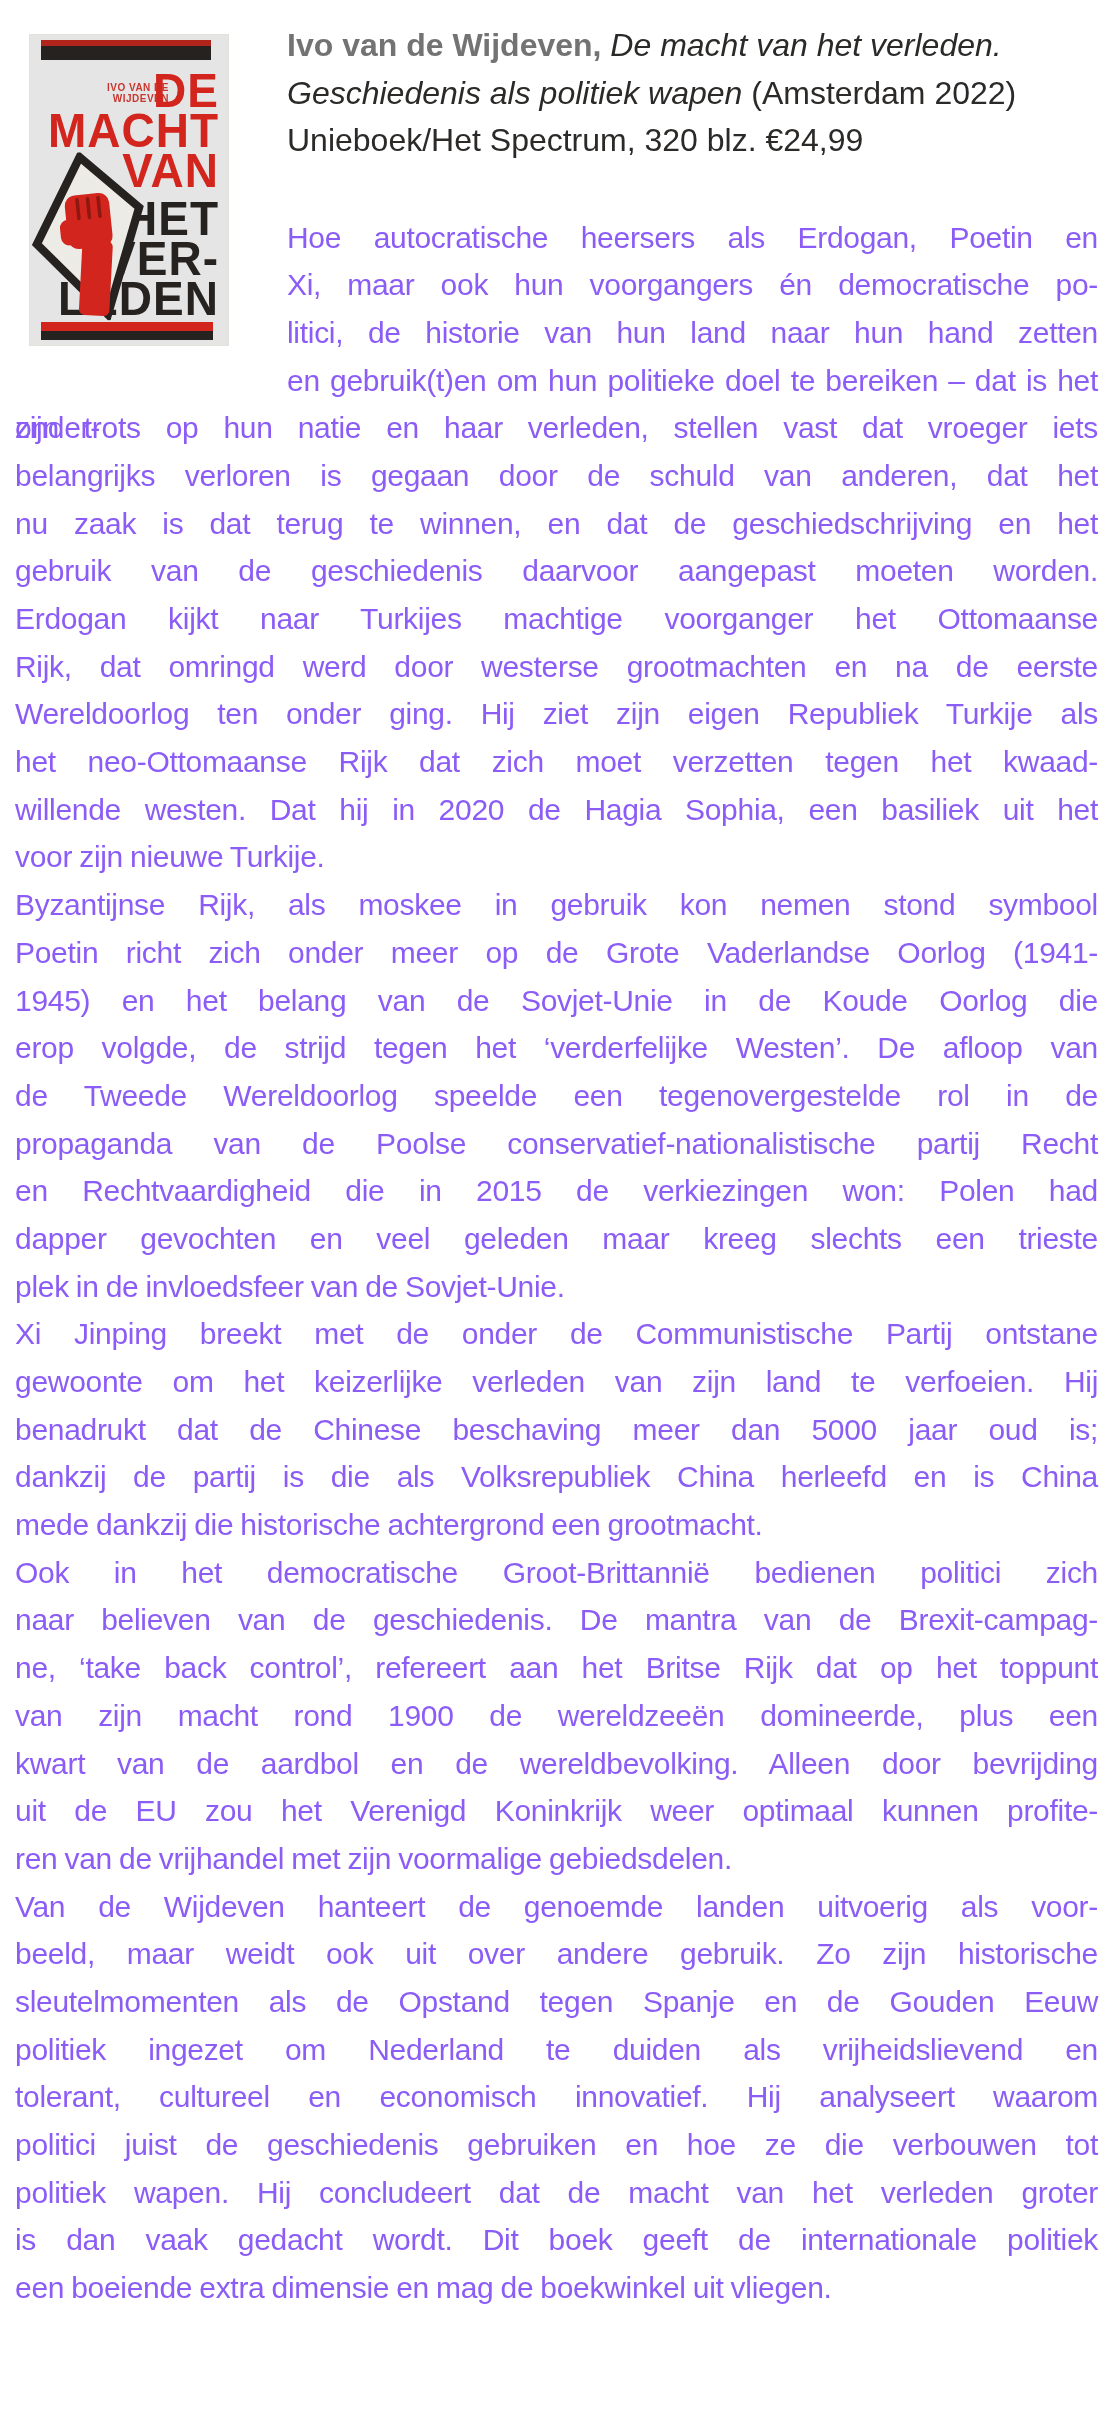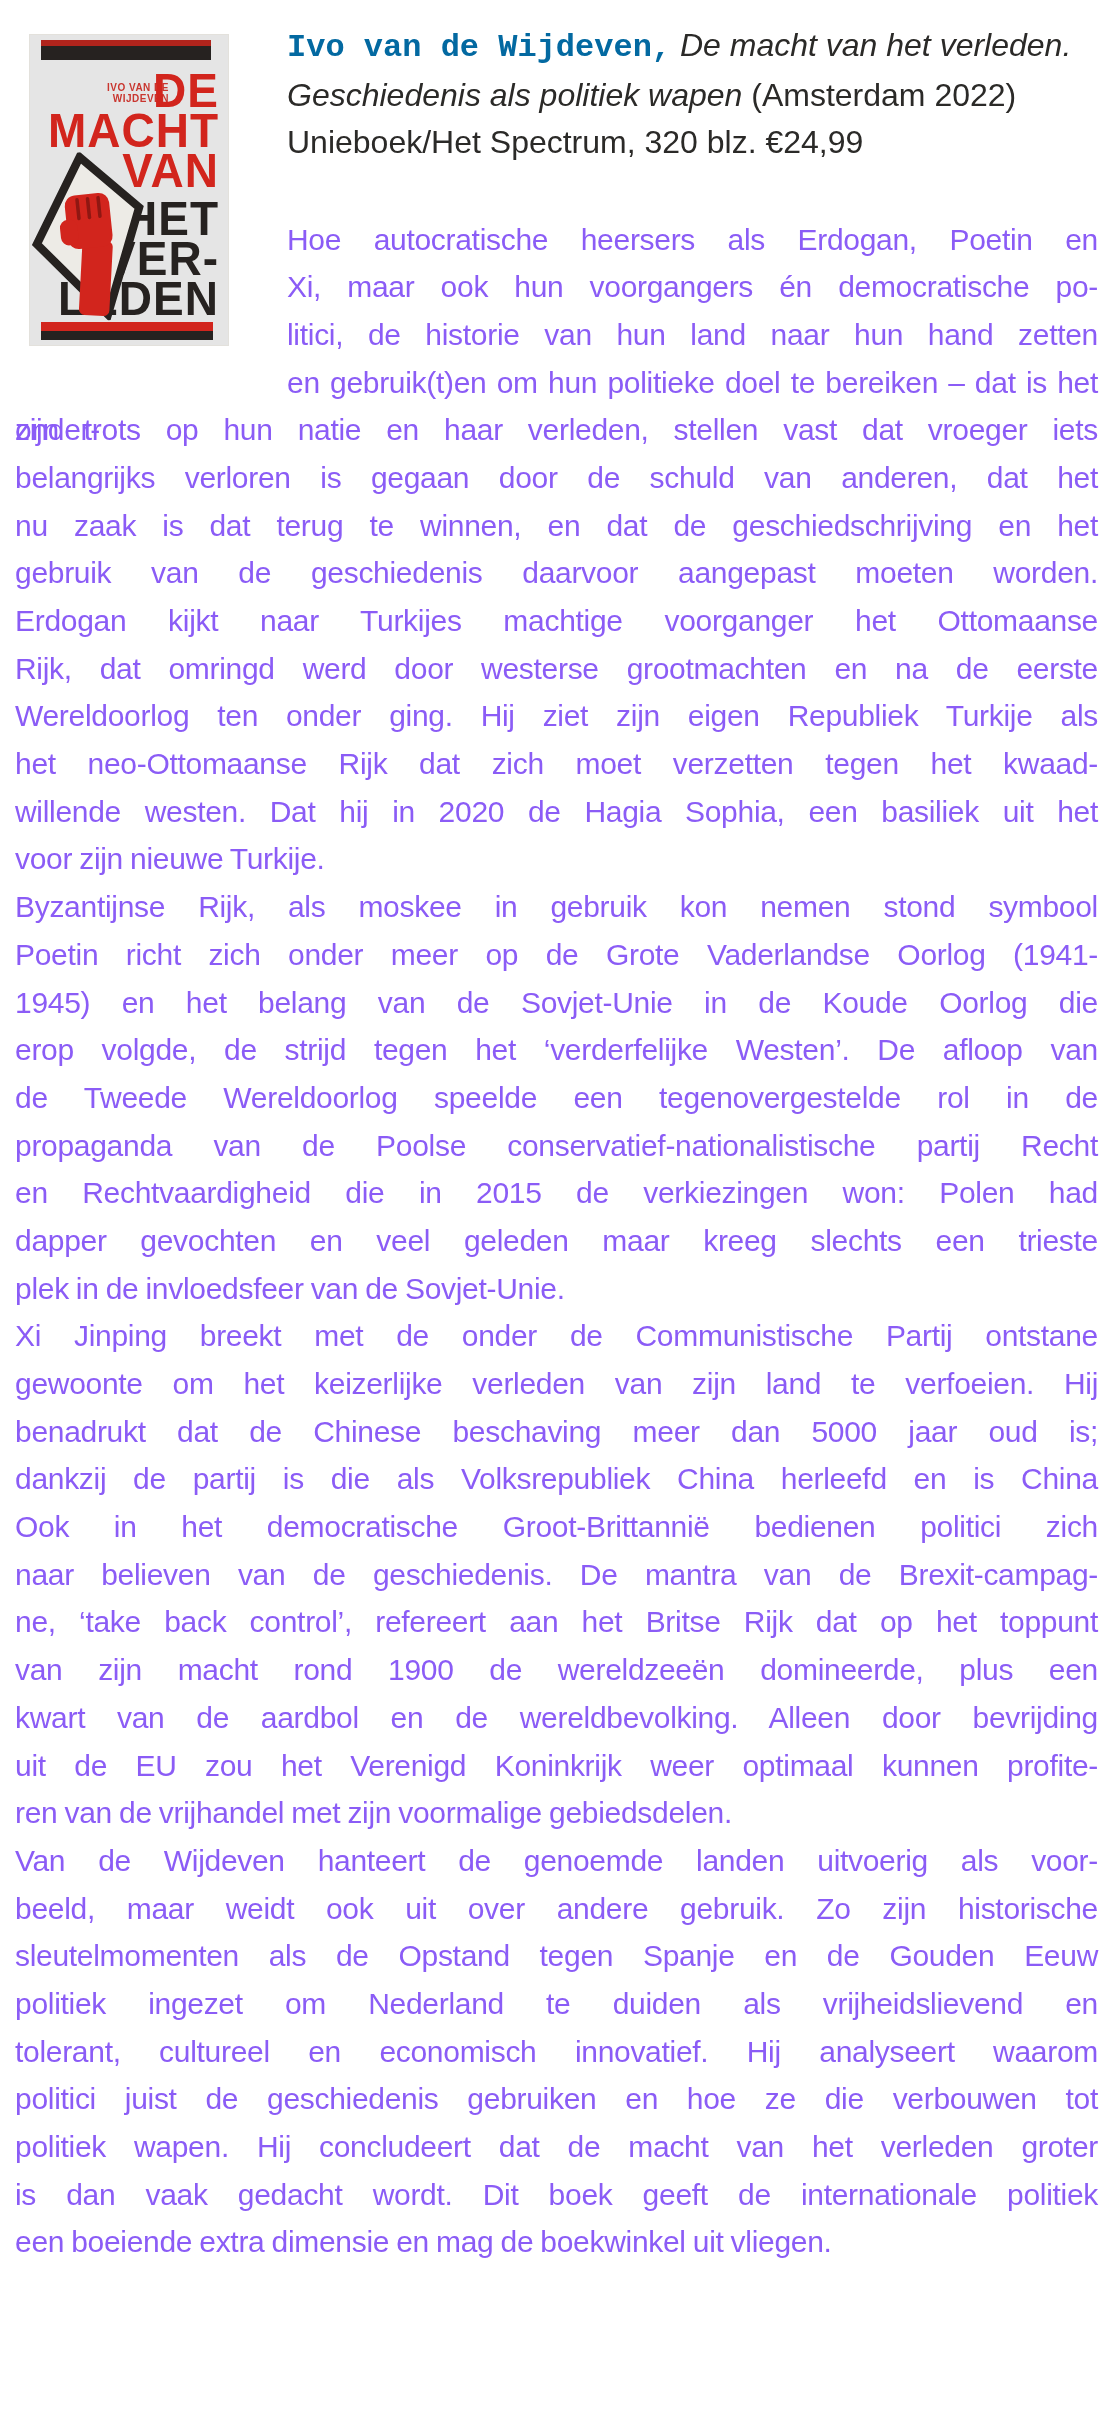--- a/index.html
+++ b/index.html
@@ -53,23 +53,23 @@
     transform:rotate(-6deg);
   }
   
   .header{
     font-size:32px;
     line-height:47.5px;
     color:#2b2a28;
   }
   .header .hline{white-space:nowrap;}
   .author-name{
-    font-family:Liberation Mono, monospace;
+    font-family:Liberation Sans, sans-serif;
     font-weight:bold;
-    color:#0369a1;
+    color:#737373;
   }
   .title-italic{font-style:italic;}
   .gap{height:49px;}
   
   .review{
     font-size:30px;
     line-height:47.7px;
     letter-spacing:-0.3px;
     word-spacing:-1px;
     color:#8b5cf6;
@@ -146,20 +146,21 @@
         <div class="jline">erop volgde, de strijd tegen het ‘verderfelijke Westen’. De afloop van</div>
         <div class="jline">de Tweede Wereldoorlog speelde een tegenovergestelde rol in de</div>
         <div class="jline">propaganda van de Poolse conservatief-nationalistische partij Recht</div>
         <div class="jline">en Rechtvaardigheid die in 2015 de verkiezingen won: Polen had</div>
         <div class="jline">dapper gevochten en veel geleden maar kreeg slechts een trieste</div>
         <div class="jline para-end">plek in de invloedsfeer van de Sovjet-Unie.</div>
         <div class="jline">Xi Jinping breekt met de onder de Communistische Partij ontstane</div>
         <div class="jline">gewoonte om het keizerlijke verleden van zijn land te verfoeien. Hij</div>
         <div class="jline">benadrukt dat de Chinese beschaving meer dan 5000 jaar oud is;</div>
         <div class="jline">dankzij de partij is die als Volksrepubliek China herleefd en is China</div>
+        <div class="jline para-end">mede dankzij die historische achtergrond een grootmacht.</div>
         <div class="jline">Ook in het democratische Groot-Brittannië bedienen politici zich</div>
         <div class="jline">naar believen van de geschiedenis. De mantra van de Brexit-campag-</div>
         <div class="jline">ne, ‘take back control’, refereert aan het Britse Rijk dat op het toppunt</div>
         <div class="jline">van zijn macht rond 1900 de wereldzeeën domineerde, plus een</div>
         <div class="jline">kwart van de aardbol en de wereldbevolking. Alleen door bevrijding</div>
         <div class="jline">uit de EU zou het Verenigd Koninkrijk weer optimaal kunnen profite-</div>
         <div class="jline para-end">ren van de vrijhandel met zijn voormalige gebiedsdelen.</div>
         <div class="jline">Van de Wijdeven hanteert de genoemde landen uitvoerig als voor-</div>
         <div class="jline">beeld, maar weidt ook uit over andere gebruik. Zo zijn historische</div>
         <div class="jline">sleutelmomenten als de Opstand tegen Spanje en de Gouden Eeuw</div>

